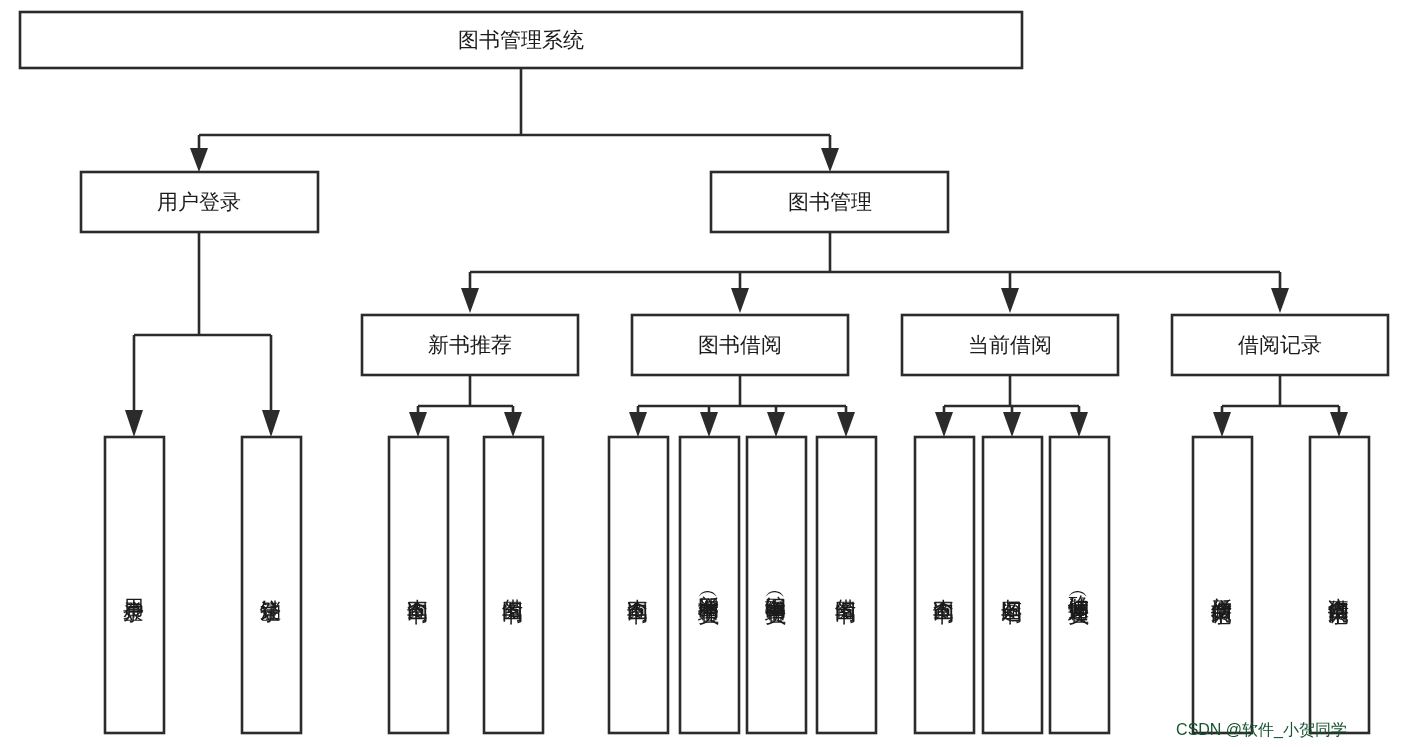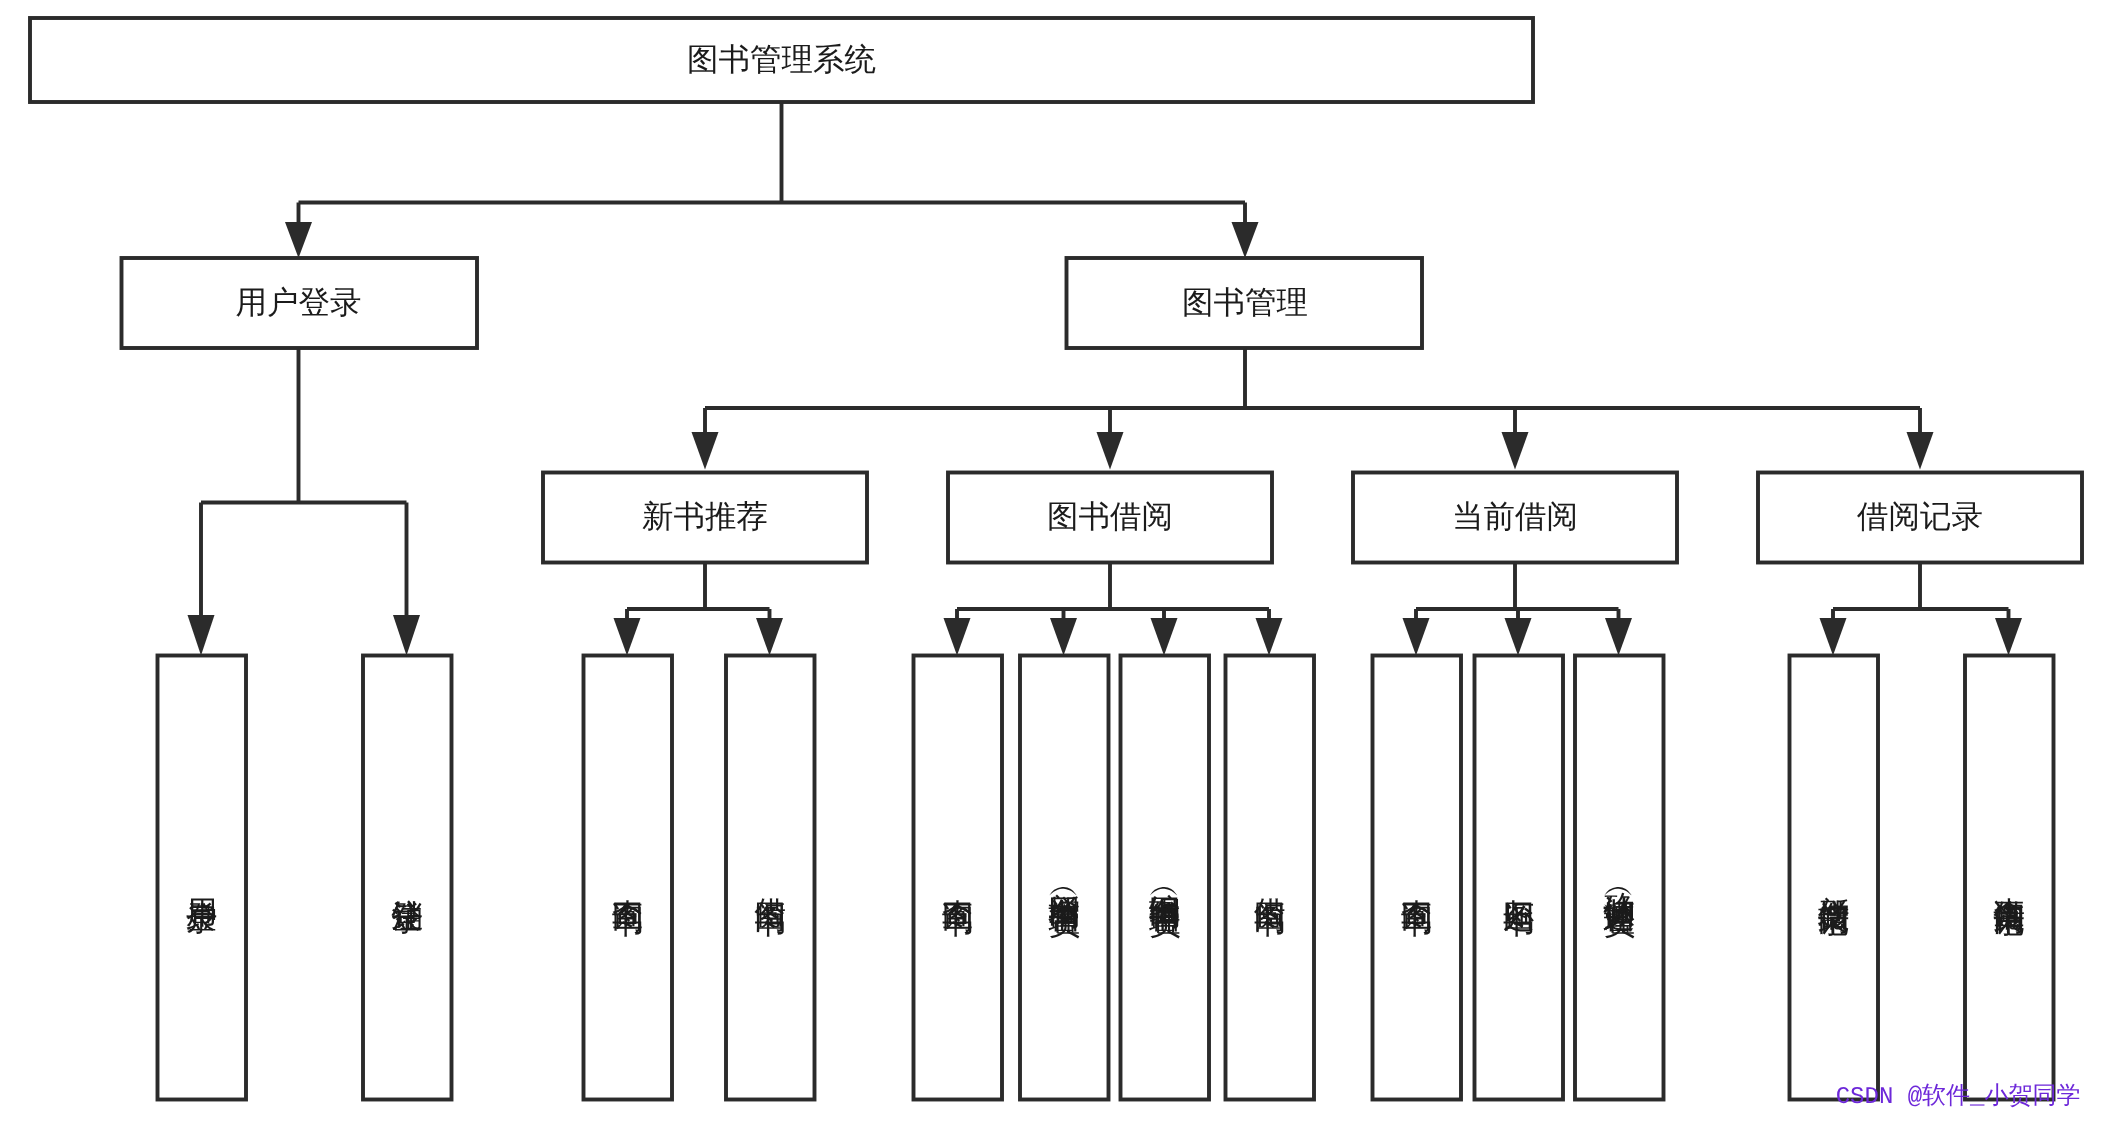--- a/index.html
+++ b/index.html
@@ -11,21 +11,20 @@
     width: 1405px;
     height: 747px;
     overflow: hidden;
     font-family: "Liberation Sans", "DejaVu Sans", sans-serif;
   }
   #diagram-root {
     position: relative;
     width: 1359px;
     height: 747px;
     background: #ffffff;
-    padding-left: 40px;
   }
   svg.flow {
     position: absolute;
     left: 0;
     top: 0;
     width: 1405px;
     height: 747px;
     display: block;
   }
   .node-rect {
@@ -56,23 +55,23 @@
     fill: #1b1b1b;
     text-anchor: middle;
     writing-mode: vertical-rl;
     dominant-baseline: central;
     letter-spacing: 1.5px;
   }
   .watermark {
     position: absolute;
     right: 12px;
     bottom: 6px;
-    font-family: Liberation Mono, monospace;
+    font-family: Liberation Sans, sans-serif;
     font-size: 16px;
-    color: #6d28d9;
+    color: #14532d;
     white-space: nowrap;
     user-select: none;
   }
 </style>
 </head>
 <body>
 
 <div id="diagram-root">
 
   <svg class="flow" viewBox="0 0 1405 747" xmlns="http://www.w3.org/2000/svg">

